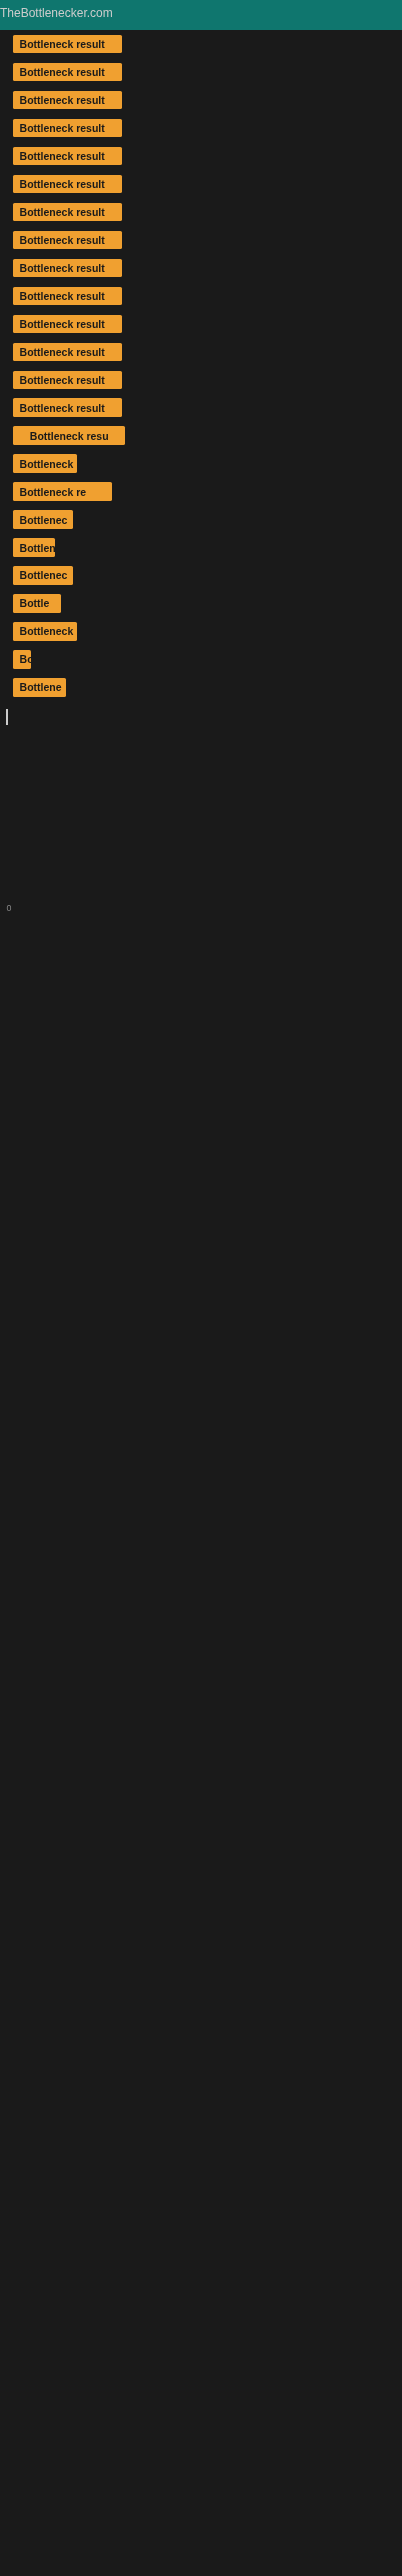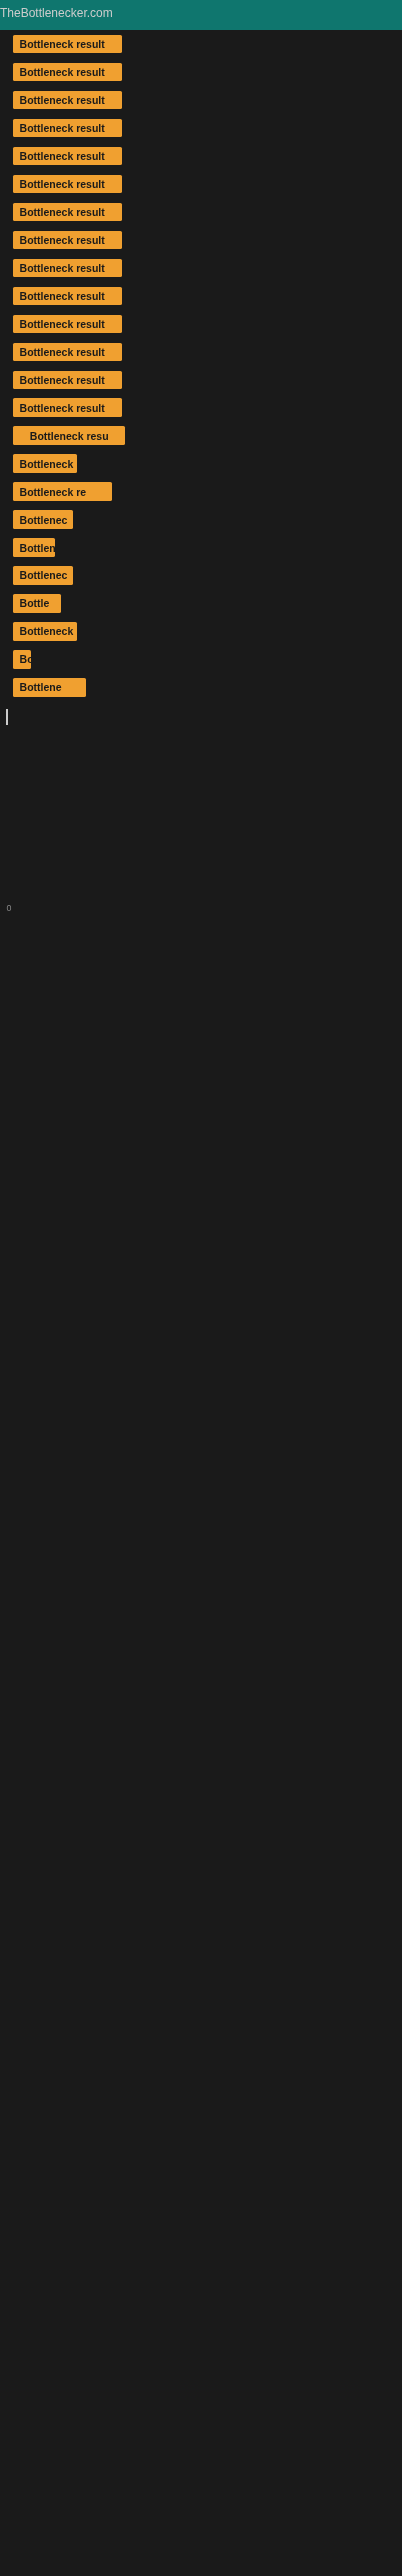--- a/index.html
+++ b/index.html
@@ -121,21 +121,21 @@
     <div class="row">
       <span class="bottleneck-badge" style="width: 48px;">Bottle</span>
     </div>
     <div class="row">
       <span class="bottleneck-badge" style="width: 64px;">Bottleneck</span>
     </div>
     <div class="row">
       <span class="bottleneck-badge" style="width: 18px;">Bott</span>
     </div>
     <div class="row">
-      <span class="bottleneck-badge" style="width: 73px;">Bottlene</span>
+      <span class="bottleneck-badge" style="width: 53px;">Bottlene</span>
     </div>
   </div>
 
 <div class="row" style="margin-top:3.2px;">
   <span class="cursor-line"></span>
 </div>
 
 <div style="height:161px;"></div>
 
 <div class="row">

